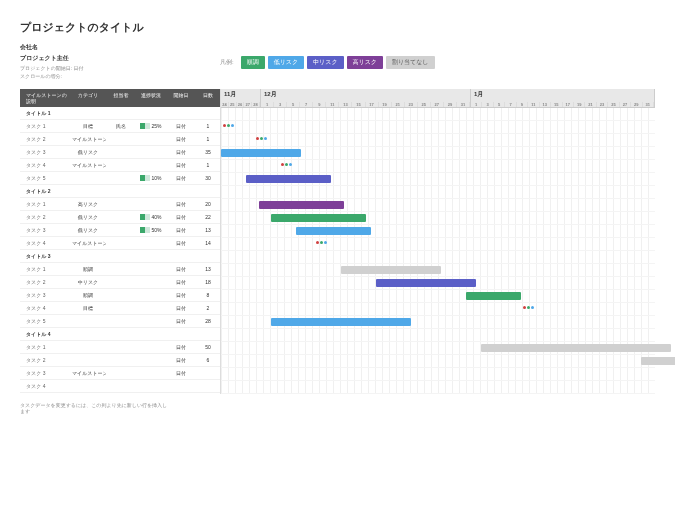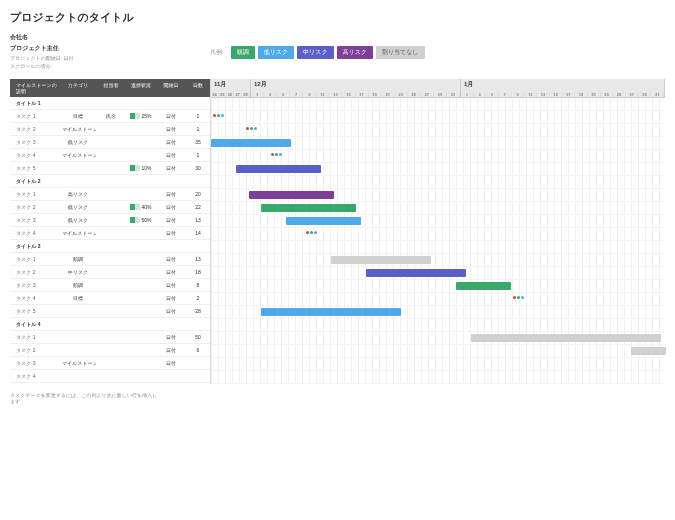--- a/index.html
+++ b/index.html
@@ -1,17 +1,17 @@
 <!DOCTYPE html>
 <html><head>
 <meta charset="utf-8">
 <style>
 *{box-sizing:border-box;margin:0;padding:0}
 body{font-family:"Meiryo",sans-serif;background:#fff;width:675px;height:520px;overflow:hidden;font-size:6px;color:#333}
-.page{padding:10px}
+.page{padding:20px}
 .title{font-size:11px;font-weight:bold;margin-bottom:8px}
 .header{display:flex;gap:20px;margin-bottom:8px}
 .meta{width:180px}
 .meta-row{margin-bottom:2px;font-size:6px}
 .meta-label{font-weight:bold}
 .meta-sub{color:#888;font-size:5px}
 .legend{display:flex;align-items:center;gap:3px;font-size:6px}
 .leg-label{color:#888;margin-right:4px}
 .chip{padding:2px 6px;color:#fff;font-size:6px;border-radius:1px}
 .chip.on{background:#3ba86b}

